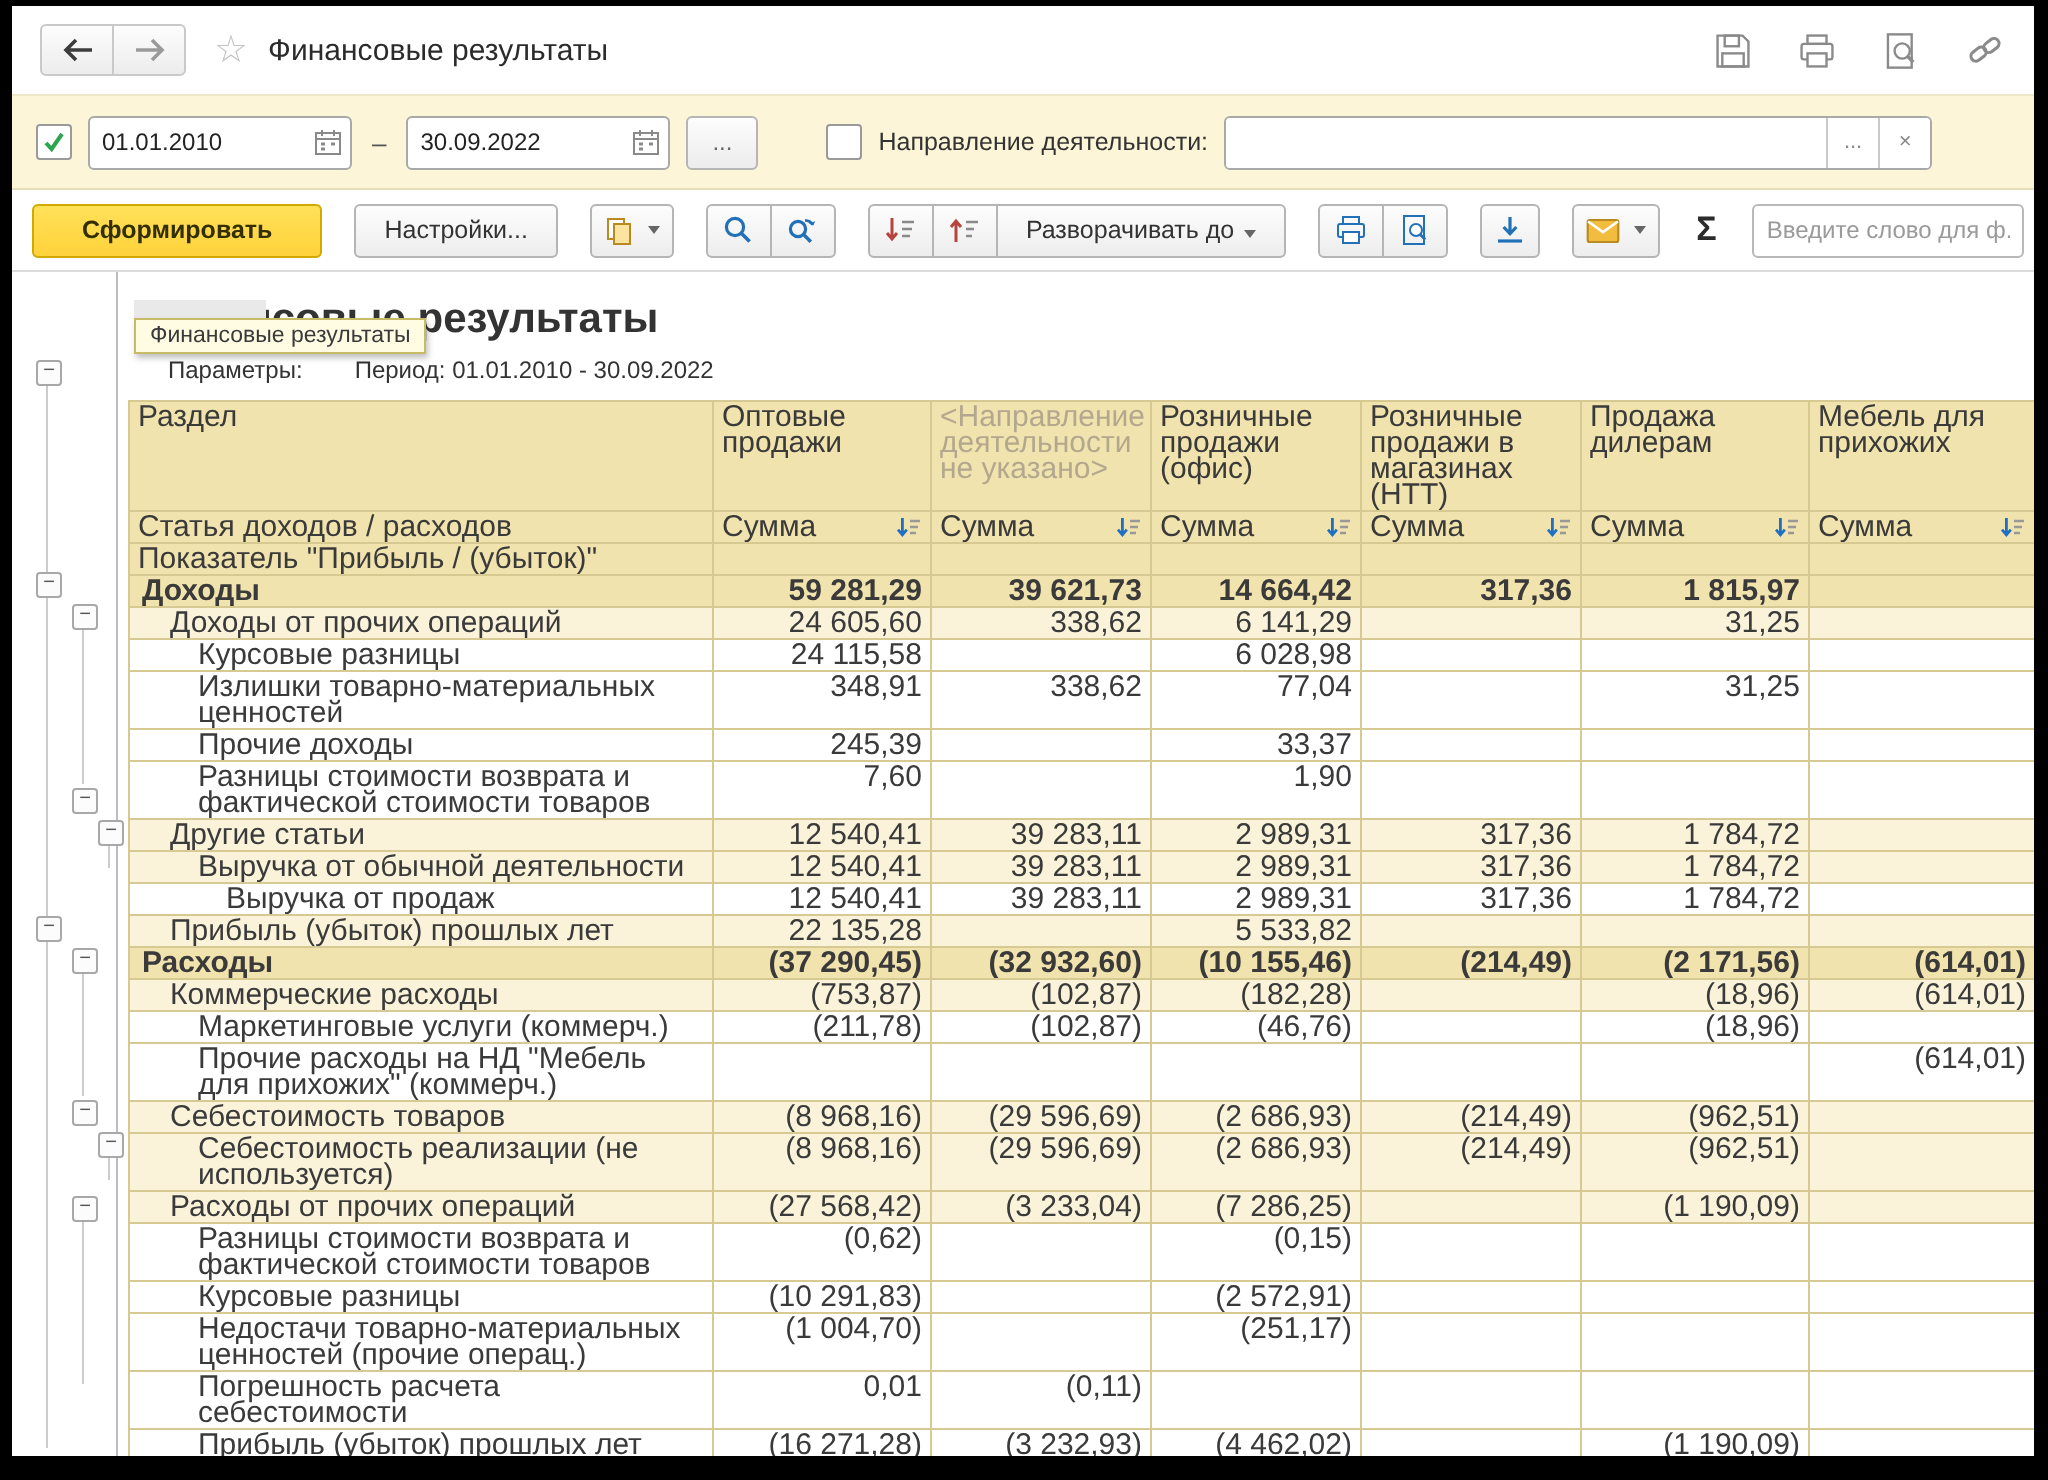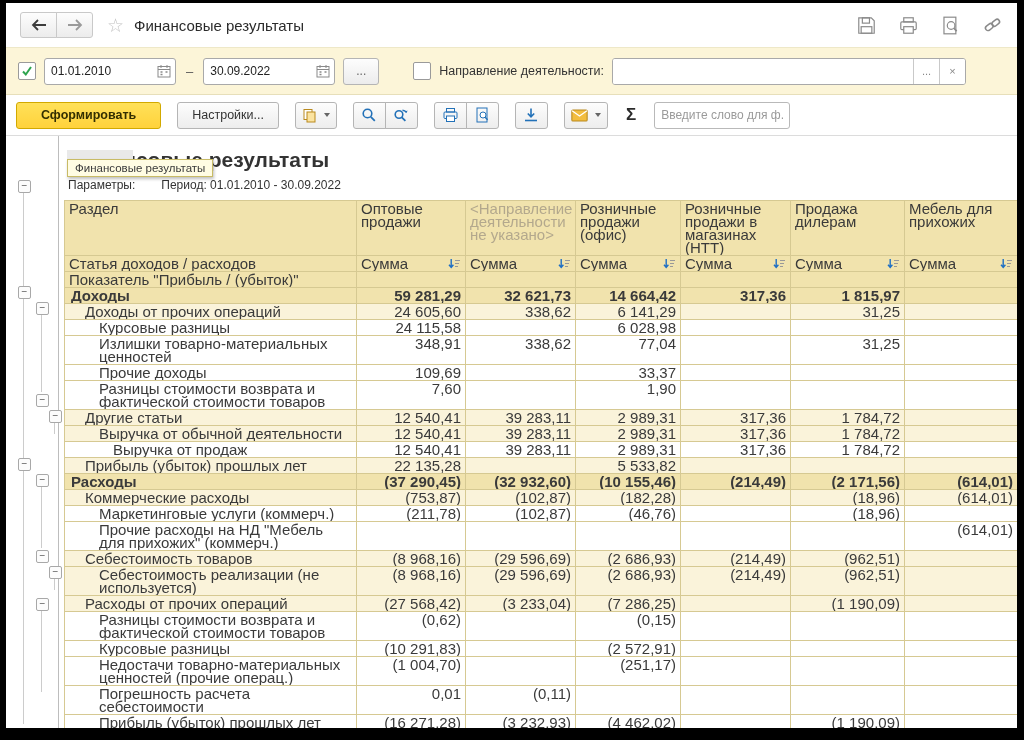--- a/index.html
+++ b/index.html
@@ -59,21 +59,21 @@
   .report{position:relative;height:595px;overflow:hidden;background:#fff;}
   .gutter{position:absolute;left:0;top:0;width:52px;height:100%;border-right:1px solid #bdbdbd;}
   .tbox{position:absolute;width:11px;height:11px;border:1px solid #a8a8a8;background:#fcfcfc;color:#555;
     font-size:10px;line-height:9px;text-align:center;border-radius:2px;cursor:pointer;z-index:2;}
   .tline{position:absolute;width:1px;background:#cccccc;}
   .sheet{margin-left:53px;padding:0 0 0 5px;position:relative;height:100%;}
   .hovercell{position:absolute;left:8px;top:2px;width:66px;height:9px;background:#e9e9e9;}
   .tooltip{position:absolute;left:8px;top:11px;background:#fffce3;border:1px solid #c8bb66;
     padding:2px 7px;font-size:11.5px;color:#3a3a3a;box-shadow:1px 2px 3px rgba(0,0,0,.25);z-index:5;white-space:nowrap;}
   .rtitle{font-size:21px;font-weight:700;color:#333;margin:12px 0 6px 4px;}
-  .params{font-size:12px;color:#333;margin:0 0 8px 4px;display:flex;gap:26px;}
+  .params{font-size:12px;color:#333;margin:0 0 8px 20px;display:flex;gap:26px;}
 
   table.rep{border-collapse:collapse;table-layout:fixed;width:953px;font-size:15px;color:#3a3a3a;}
   table.rep td{border:1px solid #d6c992;padding:1px 4px;line-height:13px;overflow:hidden;vertical-align:top;}
   td.h{background:#f1e3ad;}
   td.section{vertical-align:top;padding-top:3px;}
   td.coltitle{height:44px;vertical-align:top;padding-top:3px;}
   td.coltitle.muted{color:#b3a88d;}
   td.sumcell{padding:2px 4px;}
   .sumflex{display:flex;justify-content:space-between;align-items:center;}
   td.num{text-align:right;padding-right:5px;}
@@ -188,20 +188,35 @@
           </svg>
       </button>
       <button class="ibtn">
         <svg width="16" height="16" viewBox="0 0 16 16">
             <circle cx="6" cy="7.5" r="3.8" fill="none" stroke="#2271b8" stroke-width="1.6"></circle>
             <path d="M8.8 10.3l3.6 3.6" stroke="#2271b8" stroke-width="1.8"></path>
             <path d="M9.5 3.2a5 5 0 0 1 4 2.2" fill="none" stroke="#2271b8" stroke-width="1.4"></path>
             <path d="M14.6 3.6l-1 2.2-2.2-1z" fill="#2271b8"></path>
           </svg>
       </button>
+    </div>
+    <div class="btn-group">
+      <button class="ibtn">
+        <svg width="16" height="14" viewBox="0 0 16 14">
+            <path d="M4 1v10M1.5 8.5L4 11.5 6.5 8.5" fill="none" stroke="#b5443c" stroke-width="1.5"></path>
+            <path d="M9 3h6M9 6.5h5M9 10h4" stroke="#8a8a8a" stroke-width="1.3"></path>
+          </svg>
+      </button>
+      <button class="ibtn">
+        <svg width="16" height="14" viewBox="0 0 16 14">
+            <path d="M4 13V3M1.5 5.5L4 2.5 6.5 5.5" fill="none" stroke="#b5443c" stroke-width="1.5"></path>
+            <path d="M9 3h6M9 6.5h4M9 10h3" stroke="#8a8a8a" stroke-width="1.3"></path>
+          </svg>
+      </button>
+      <button class="tbtn"><span>Разворачивать до</span><span class="caret"></span></button>
     </div>
     <div class="btn-group">
       <button class="ibtn">
         <svg width="17" height="16" viewBox="0 0 16 16">
             <rect x="4" y="1.5" width="8" height="3.5" fill="none" stroke="#2271b8"></rect>
             <rect x="1.5" y="5" width="13" height="6.5" rx="1" fill="none" stroke="#2271b8"></rect>
             <rect x="4" y="9" width="8" height="5.5" fill="#fff" stroke="#2271b8"></rect>
           </svg>
       </button>
       <button class="ibtn">
@@ -341,21 +356,21 @@
               <td class="h"></td>
               <td class="h"></td>
               <td class="h"></td>
               <td class="h"></td>
             </tr>
           </thead>
           <tbody>
             <tr class="g1">
               <td class="label" style="padding-left: 6px;">Доходы</td>
               <td class="num">59 281,29</td>
-              <td class="num">32 621,73</td>
+              <td class="num">39 621,73</td>
               <td class="num">14 664,42</td>
               <td class="num">317,36</td>
               <td class="num">1 815,97</td>
               <td class="num"></td>
             </tr>
             <tr class="g2">
               <td class="label" style="padding-left: 20px;">Доходы от прочих операций</td>
               <td class="num">24 605,60</td>
               <td class="num">338,62</td>
               <td class="num">6 141,29</td>
@@ -376,21 +391,21 @@
               <td class="label" style="padding-left: 34px;">Излишки товарно-материальных ценностей</td>
               <td class="num">348,91</td>
               <td class="num">338,62</td>
               <td class="num">77,04</td>
               <td class="num"></td>
               <td class="num">31,25</td>
               <td class="num"></td>
             </tr>
             <tr class="leaf">
               <td class="label" style="padding-left: 34px;">Прочие доходы</td>
-              <td class="num">109,69</td>
+              <td class="num">245,39</td>
               <td class="num"></td>
               <td class="num">33,37</td>
               <td class="num"></td>
               <td class="num"></td>
               <td class="num"></td>
             </tr>
             <tr class="leaf">
               <td class="label" style="padding-left: 34px;">Разницы стоимости возврата и фактической стоимости товаров</td>
               <td class="num">7,60</td>
               <td class="num"></td>

